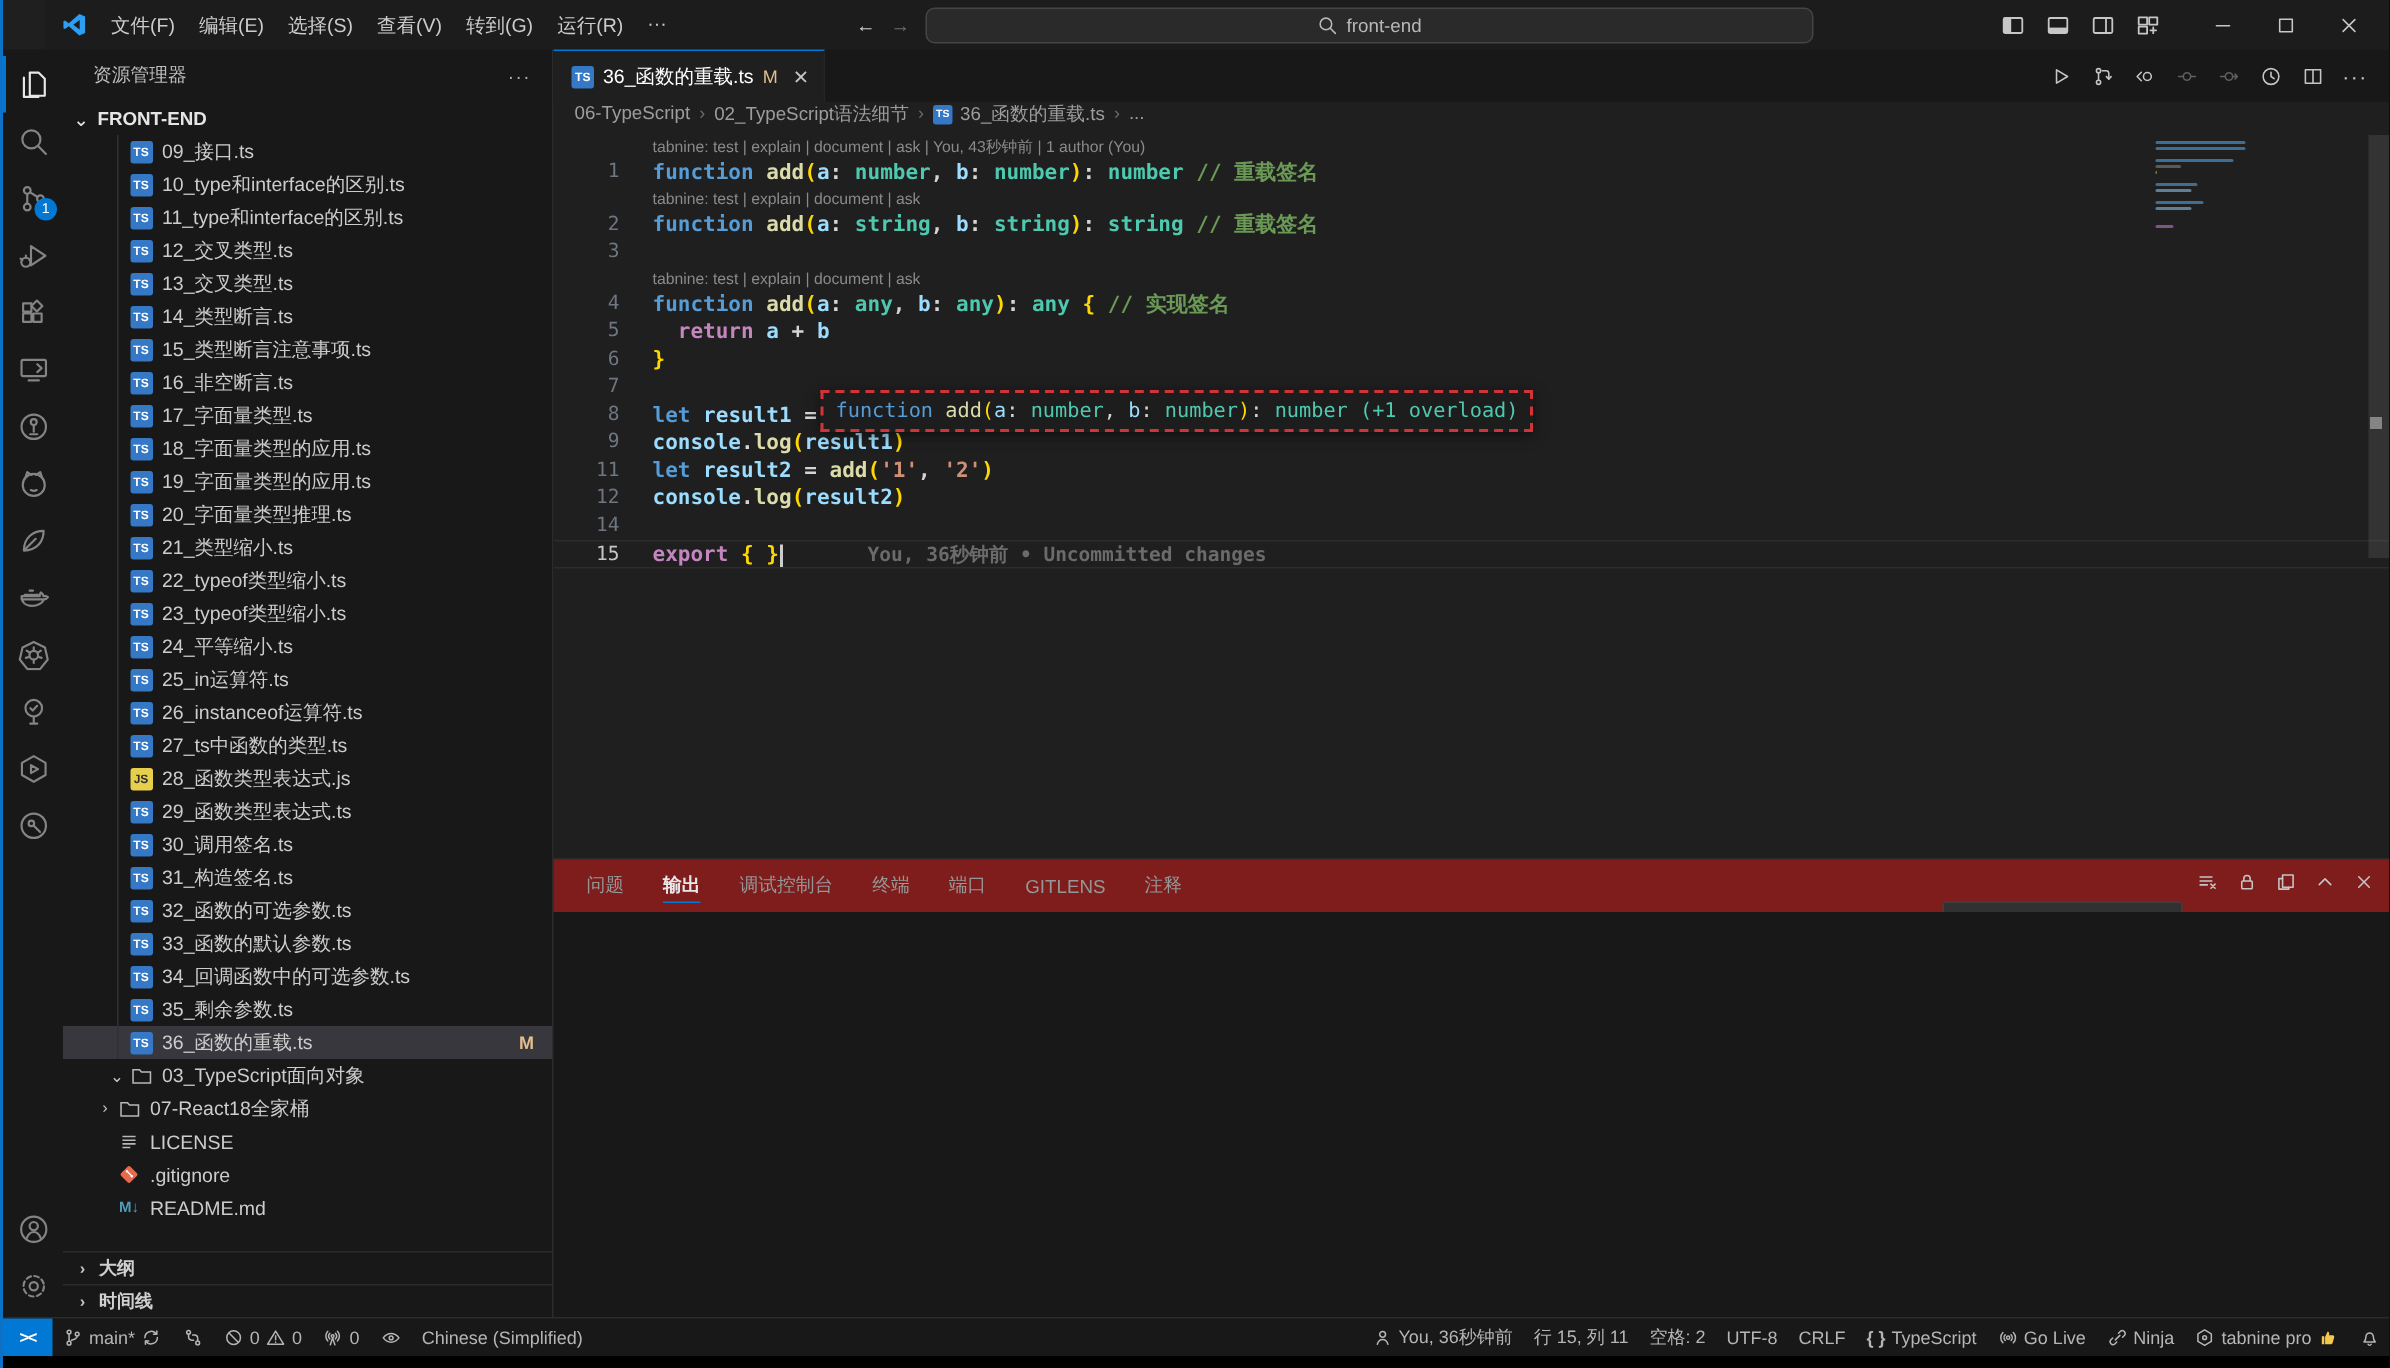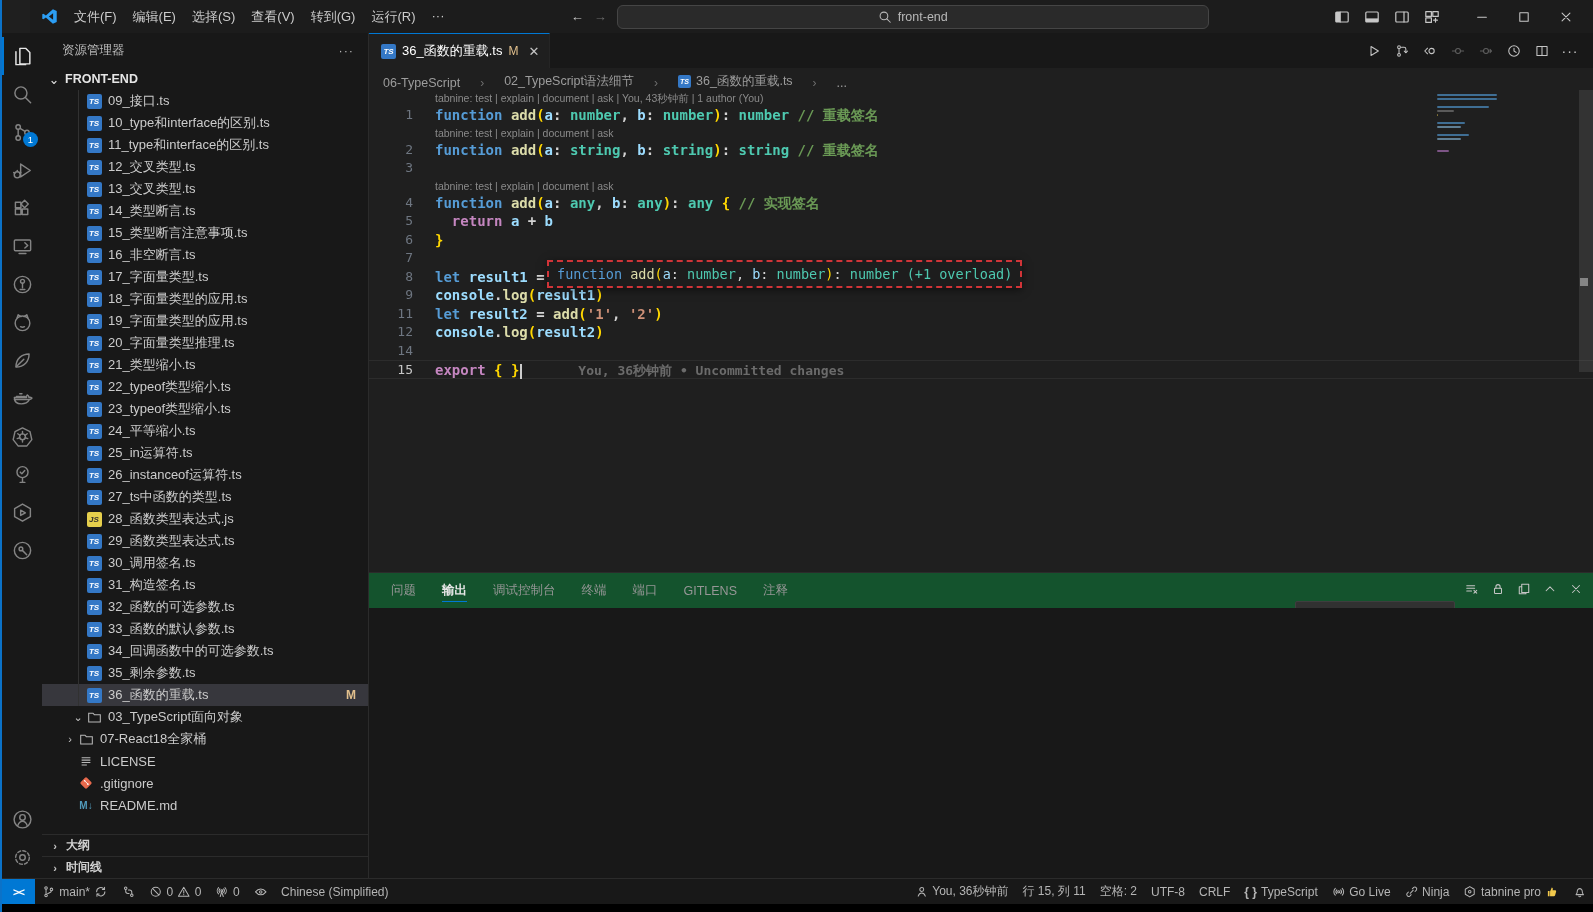--- a/index.html
+++ b/index.html
@@ -40,41 +40,41 @@
   .sb-header{height:35px;display:flex;align-items:center;justify-content:space-between;padding:0 14px 0 20px;font-size:12.5px;color:#bdbdbd;}
   .sb-more{color:#b5b5b5;letter-spacing:1px;}
   .sb-root{height:22px;display:flex;align-items:center;gap:3px;font-weight:bold;font-size:12.5px;color:#e5e5e5;padding-left:4px;}
   .tree{position:relative;flex:none;}
   .guide{position:absolute;left:36px;top:0;width:1px;background:#313131;}
   .tree-row{height:22px;display:flex;align-items:center;font-size:13px;white-space:nowrap;color:#cccccc;}
   .tree-row.selected{background:#37373d;}
   .tree-row .chev{width:16px;color:#c5c5c5;font-size:11px;text-align:center;flex:none;}
   .tree-row .spacer{width:16px;flex:none;}
   .ficon{width:16px;height:16px;margin-right:6px;flex:none;display:flex;align-items:center;justify-content:center;}
-  .fi-ts,.fi-js{width:15px;height:15px;border-radius:2px;font-size:8px;font-weight:bold;display:flex;align-items:center;justify-content:center;font-style:italic;}
+  .fi-ts,.fi-js{width:15px;height:15px;border-radius:2px;font-size:8px;font-weight:bold;display:flex;align-items:center;justify-content:center;}
   .fi-ts{background:#3478c6;color:#fff;}
   .fi-js{background:#e6cf4c;color:#32302c;}
   .fi-md{color:#519aba;font-weight:bold;font-size:10px;}
   .fi-folder{color:#b8b8b8;}
   .tree-badge{margin-left:auto;margin-right:12px;color:#e2c08d;font-size:12px;font-weight:bold;}
   .sb-bottom{margin-top:auto;}
   .sb-section{height:22px;display:flex;align-items:center;gap:4px;border-top:1px solid #2b2b2b;font-size:12px;font-weight:bold;color:#d0d0d0;padding-left:6px;}
   .sb-section .chev{font-size:11px;color:#c5c5c5;width:14px;text-align:center;}
 
   
   .editor-area{flex:1;display:flex;flex-direction:column;min-width:0;background:#1f1f1f;}
   .tabbar{height:35px;background:#181818;display:flex;align-items:stretch;justify-content:space-between;flex:none;}
   .tab{display:flex;align-items:center;gap:6px;padding:0 10px 0 12px;background:#1f1f1f;border-top:1.5px solid #0078d4;border-right:1px solid #252525;color:#ffffff;font-size:13px;}
   .tab .mod{color:#e2c08d;font-size:12px;}
   .tab .close{color:#c5c5c5;font-size:13px;margin-left:4px;}
   .editor-actions{display:flex;align-items:center;gap:2px;padding-right:10px;color:#c5c5c5;}
   .ea-btn{width:26px;height:26px;display:flex;align-items:center;justify-content:center;}
   .ea-btn.dim{color:#5f5f5f;}
   .ea-btn.more{font-size:14px;letter-spacing:1px;}
-  .breadcrumbs{height:22px;display:flex;align-items:flex-end;gap:20px;padding-left:14px;font-size:12.5px;color:#9d9d9d;flex:none;}
+  .breadcrumbs{height:22px;display:flex;align-items:flex-start;gap:6px;padding-left:14px;font-size:12.5px;color:#9d9d9d;flex:none;}
   .crumb{display:flex;align-items:center;gap:5px;}
   .crumb-sep{color:#6e6e6e;font-size:12px;}
   .crumb .fi-ts{width:13px;height:13px;font-size:7px;}
 
   .code-wrap{position:relative;height:482px;flex:none;overflow:hidden;font-family:"DejaVu Sans Mono","Liberation Mono",monospace;}
   .lens-row{height:16px;line-height:16px;padding-left:66px;font-size:10.5px;color:#8a8a8a;font-family:"Liberation Sans",sans-serif;white-space:pre;}
   .code-row{height:18.5px;line-height:18.5px;display:flex;font-size:14px;white-space:pre;}
   .code-row .gutter{width:44px;text-align:right;color:#6e7681;flex:none;font-size:13px;}
   .code-row .ctext{padding-left:22px;font-weight:bold;}
   .code-row.active{border-top:1px solid rgba(255,255,255,0.06);border-bottom:1px solid rgba(255,255,255,0.06);}
@@ -84,21 +84,21 @@
   .tk-pln{color:#d4d4d4;} .tk-br{color:#ffd700;}
   .cursor{display:inline-block;width:2px;height:15px;background:#cccccc;vertical-align:middle;margin-left:1px;}
   .blame{color:#6b6b6b;font-size:13px;margin-left:56px;}
   .tooltip{position:absolute;left:178px;top:170px;height:28px;display:flex;align-items:center;background:#1d1d1d;border:2px dashed #d13438;padding:0 8px;font-size:13.5px;white-space:pre;box-shadow:0 2px 8px rgba(0,0,0,0.5);}
   .minimap{position:absolute;right:76px;top:4px;width:80px;}
   .mm-row{height:2px;margin-bottom:2px;border-radius:1px;}
   .vscroll{position:absolute;right:0;top:0;width:14px;height:282px;background:rgba(110,110,110,0.25);}
   .vmark{position:absolute;right:5px;top:188px;width:8px;height:8px;background:#9a9a9a;opacity:0.8;}
 
   
-  .panel{flex:1;background:#14532d;border-top:1px solid #2b2b2b;display:flex;flex-direction:column;min-height:0;}
+  .panel{flex:1;background:#7f1d1d;border-top:1px solid #2b2b2b;display:flex;flex-direction:column;min-height:0;}
   .panel-head{height:35px;display:flex;align-items:center;justify-content:space-between;padding:0 10px 0 22px;flex:none;}
   .panel-tabs{display:flex;gap:26px;height:100%;align-items:center;}
   .ptab{font-size:12.5px;color:#969696;height:100%;display:flex;align-items:center;position:relative;}
   .ptab.active{color:#e7e7e7;font-weight:bold;}
   .ptab.active::after{content:"";position:absolute;left:0;right:0;bottom:6px;height:1.5px;background:#0078d4;}
   .panel-right{display:flex;align-items:center;gap:10px;color:#c5c5c5;}
   .dropdown{width:160px;height:24px;background:#313131;border:1px solid #3e3e3e;border-radius:2px;display:flex;align-items:center;justify-content:space-between;padding:0 8px;font-size:12.5px;color:#cccccc;margin-top:44px;}
   .panel-body{flex:1;background:#181818;}
 
   

